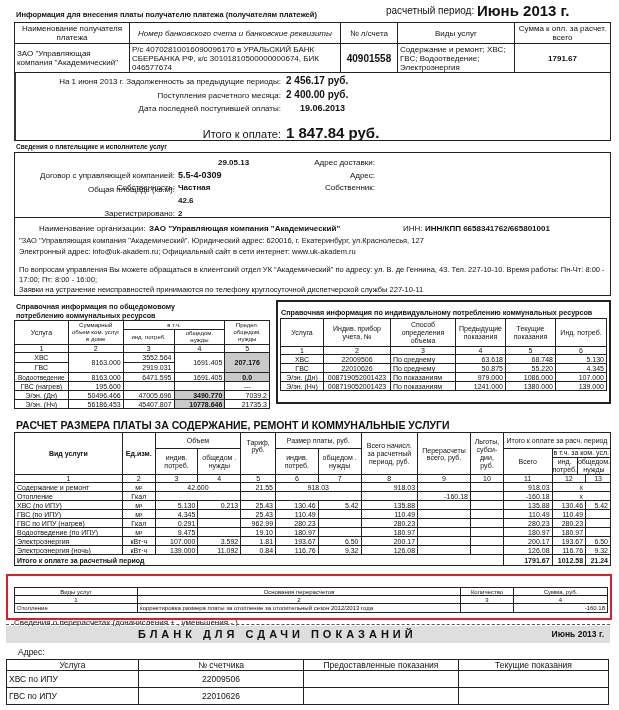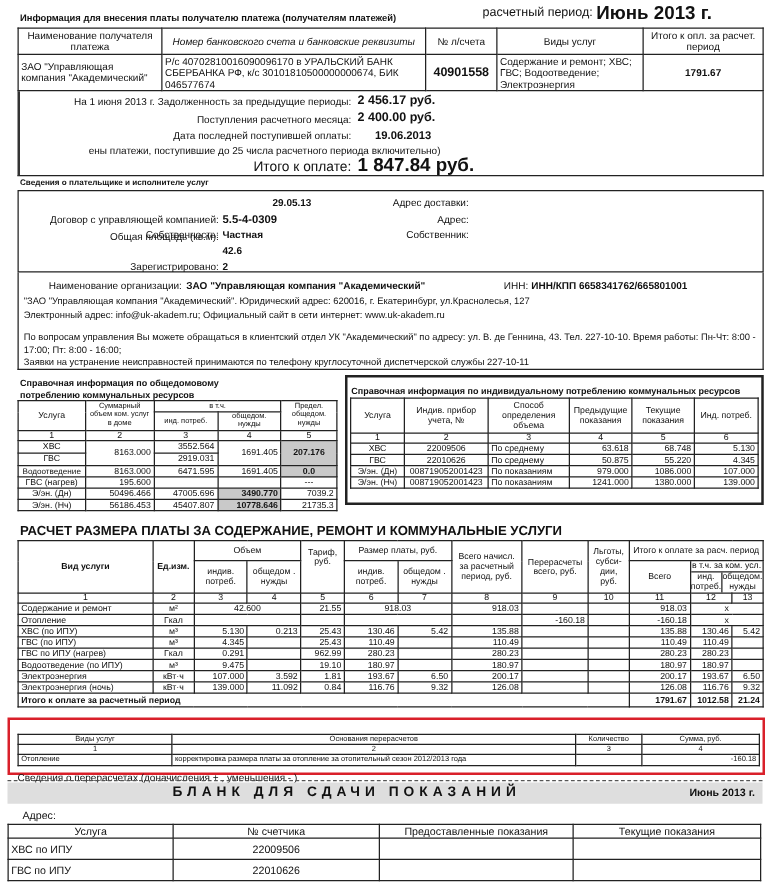--- a/index.html
+++ b/index.html
@@ -22,40 +22,39 @@
 <div class="abs" style="left:386px;top:5px;font-size:10px;">расчетный период:</div>
 <div class="abs b" style="left:477px;top:2px;font-size:15px;">Июнь 2013 г.</div>
 
 <table class="abs" style="left:14px;top:22px;width:597px;font-size:8px;">
   <tbody>
       <tr style="height:21px;">
     <td class="c" style="width:110px;line-height:9px;">Наименование получателя платежа</td>
     <td class="c" style="width:206px;font-style:italic;">Номер банковского счета и банковские реквизиты</td>
     <td class="c" style="width:52px;">№ л/счета</td>
     <td class="c" style="width:112px;">Виды услуг</td>
-    <td class="c" style="line-height:9px;">Итого к опл. за расчет. период</td>
+    <td class="c" style="line-height:9px;">Сумма к опл. за расчет. всего</td>
   </tr>
   <tr style="height:29px;">
     <td style="line-height:9px;">ЗАО "Управляющая компания "Академический"</td>
     <td style="line-height:9px;">Р/с 40702810016090096170 в УРАЛЬСКИЙ БАНК СБЕРБАНКА РФ, к/с 30101810500000000674, БИК 046577674</td>
     <td class="c b" style="font-size:10px;">40901558</td>
     <td style="line-height:9px;">Содержание и ремонт; ХВС; ГВС; Водоотведение; Электроэнергия</td>
     <td class="c b">1791.67</td>
   </tr>
 </tbody>
   </table>
 
 <div class="abs box" style="left:14px;top:73px;width:597px;height:68px;border-top:none;border-left:2px solid #333;">
   <div class="abs r" style="left:0;width:265px;top:4px;font-size:8px;">На 1 июня 2013 г. Задолженность за предыдущие периоды:</div>
   <div class="abs b" style="left:270px;top:2px;font-size:10px;">2 456.17 руб.</div>
   <div class="abs r" style="left:0;width:265px;top:18px;font-size:8px;">Поступления расчетного месяца:</div>
   <div class="abs b" style="left:270px;top:16px;font-size:10px;">2 400.00 руб.</div>
   <div class="abs r" style="left:0;width:265px;top:31px;font-size:8px;">Дата последней поступившей оплаты:</div>
   <div class="abs b" style="left:270px;top:30px;font-size:9px;margin-left:14px;">19.06.2013</div>
-  <div class="abs" style="left:55px;top:43px;font-size:8px;white-space:nowrap;">ены платежи, поступившие до 25 числа расчетного периода включительно)</div>
   <div class="abs r" style="left:0;width:265px;top:55px;font-size:11px;">Итого к оплате:</div>
   <div class="abs b" style="left:270px;top:51px;font-size:15px;">1 847.84 руб.</div>
 </div>
 
 <div class="abs b" style="left:16px;top:143px;font-size:6.5px;">Сведения о плательщике и исполнителе услуг</div>
 <div class="abs box" style="left:14px;top:152px;width:597px;height:66px;">
   <div class="abs b" style="left:203px;top:5px;font-size:8px;">29.05.13</div>
   <div class="abs r" style="left:0;width:160px;top:18px;font-size:8px;">Договор с управляющей компанией:</div>
   <div class="abs b" style="left:163px;top:17px;font-size:9px;">5.5-4-0309</div>
   <div class="abs r" style="left:0;width:160px;top:30px;font-size:8px;">Собственность:</div>

